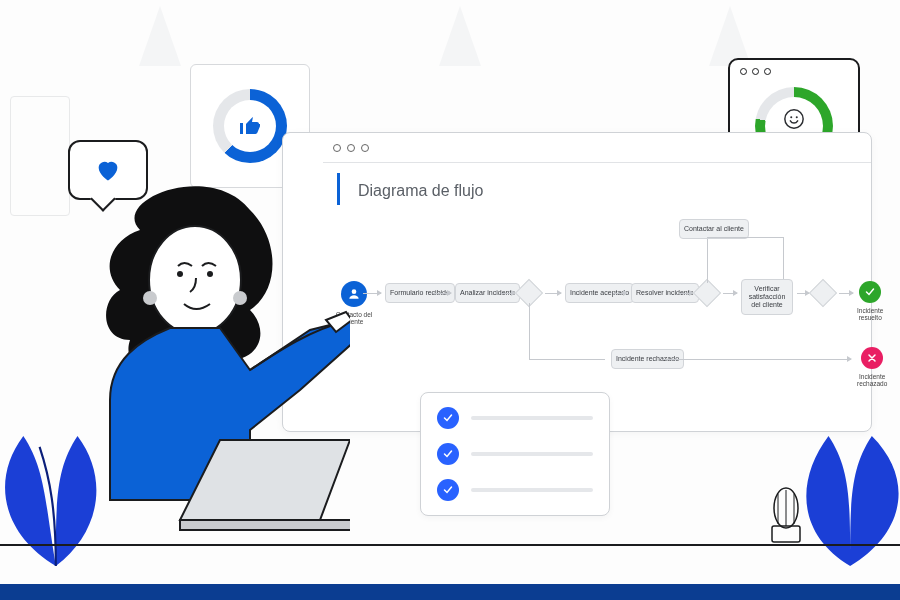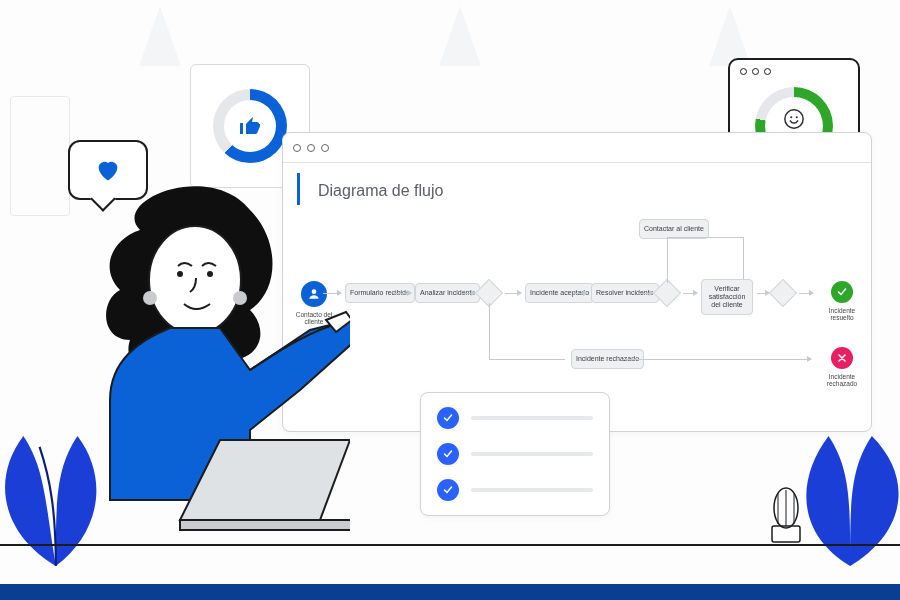--- a/index.html
+++ b/index.html
@@ -61,20 +61,21 @@
     display:flex;align-items:center;justify-content:center;
   }
   .nps-ring-inner{ width:58px;height:58px;border-radius:50%;background:#fff;display:flex;flex-direction:column;align-items:center;justify-content:center;gap:2px; }
   .nps-label{ font-size:11px; font-weight:600; color:#2b2d31; }
 
   
   .main-window {
     position: absolute; top: 132px; left: 282px; width: 590px; height: 300px;
     background: #fff; border: 1px solid #cfd2d6; border-radius: 8px;
     box-shadow: 0 2px 8px rgba(0,0,0,0.04);
+    padding-left: 40px;
   }
   .titlebar { height: 30px; border-bottom: 1px solid #e1e3e6; display:flex; align-items:center; padding:0 10px; gap:6px;}
   .titlebar span.dot{ width:8px;height:8px;border:1.5px solid #666;border-radius:50%; }
   .win-title {
     padding: 10px 18px 6px 18px; font-size: 16px; color: #5a5f66; font-weight: 400;
     border-left: 3px solid #0b62d6; margin: 10px 0 0 14px; line-height:1;
   }
   .flow-area { position: relative; padding: 20px 16px 10px 16px; height: 220px; }
 
   

